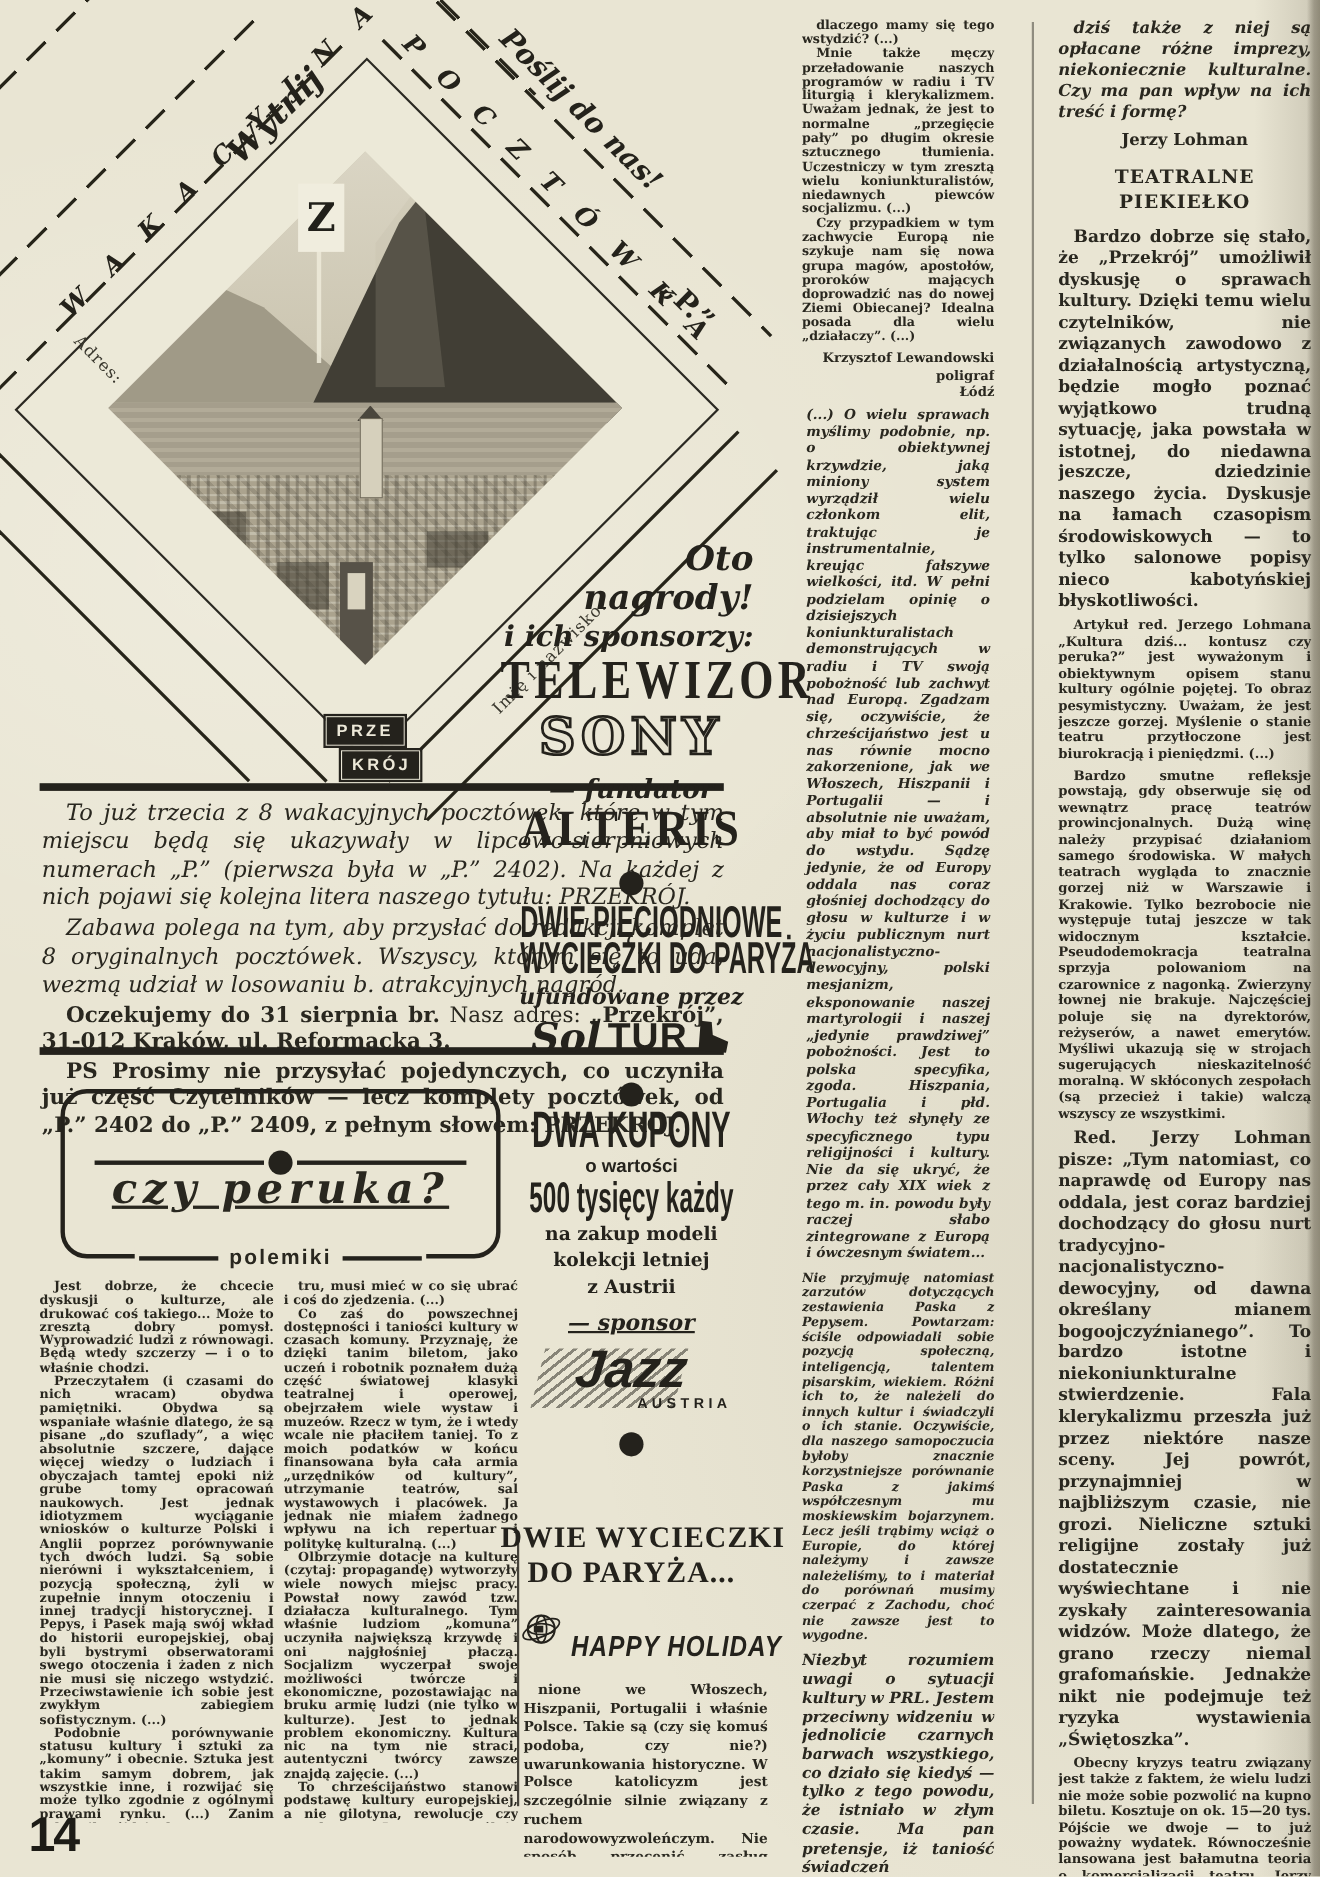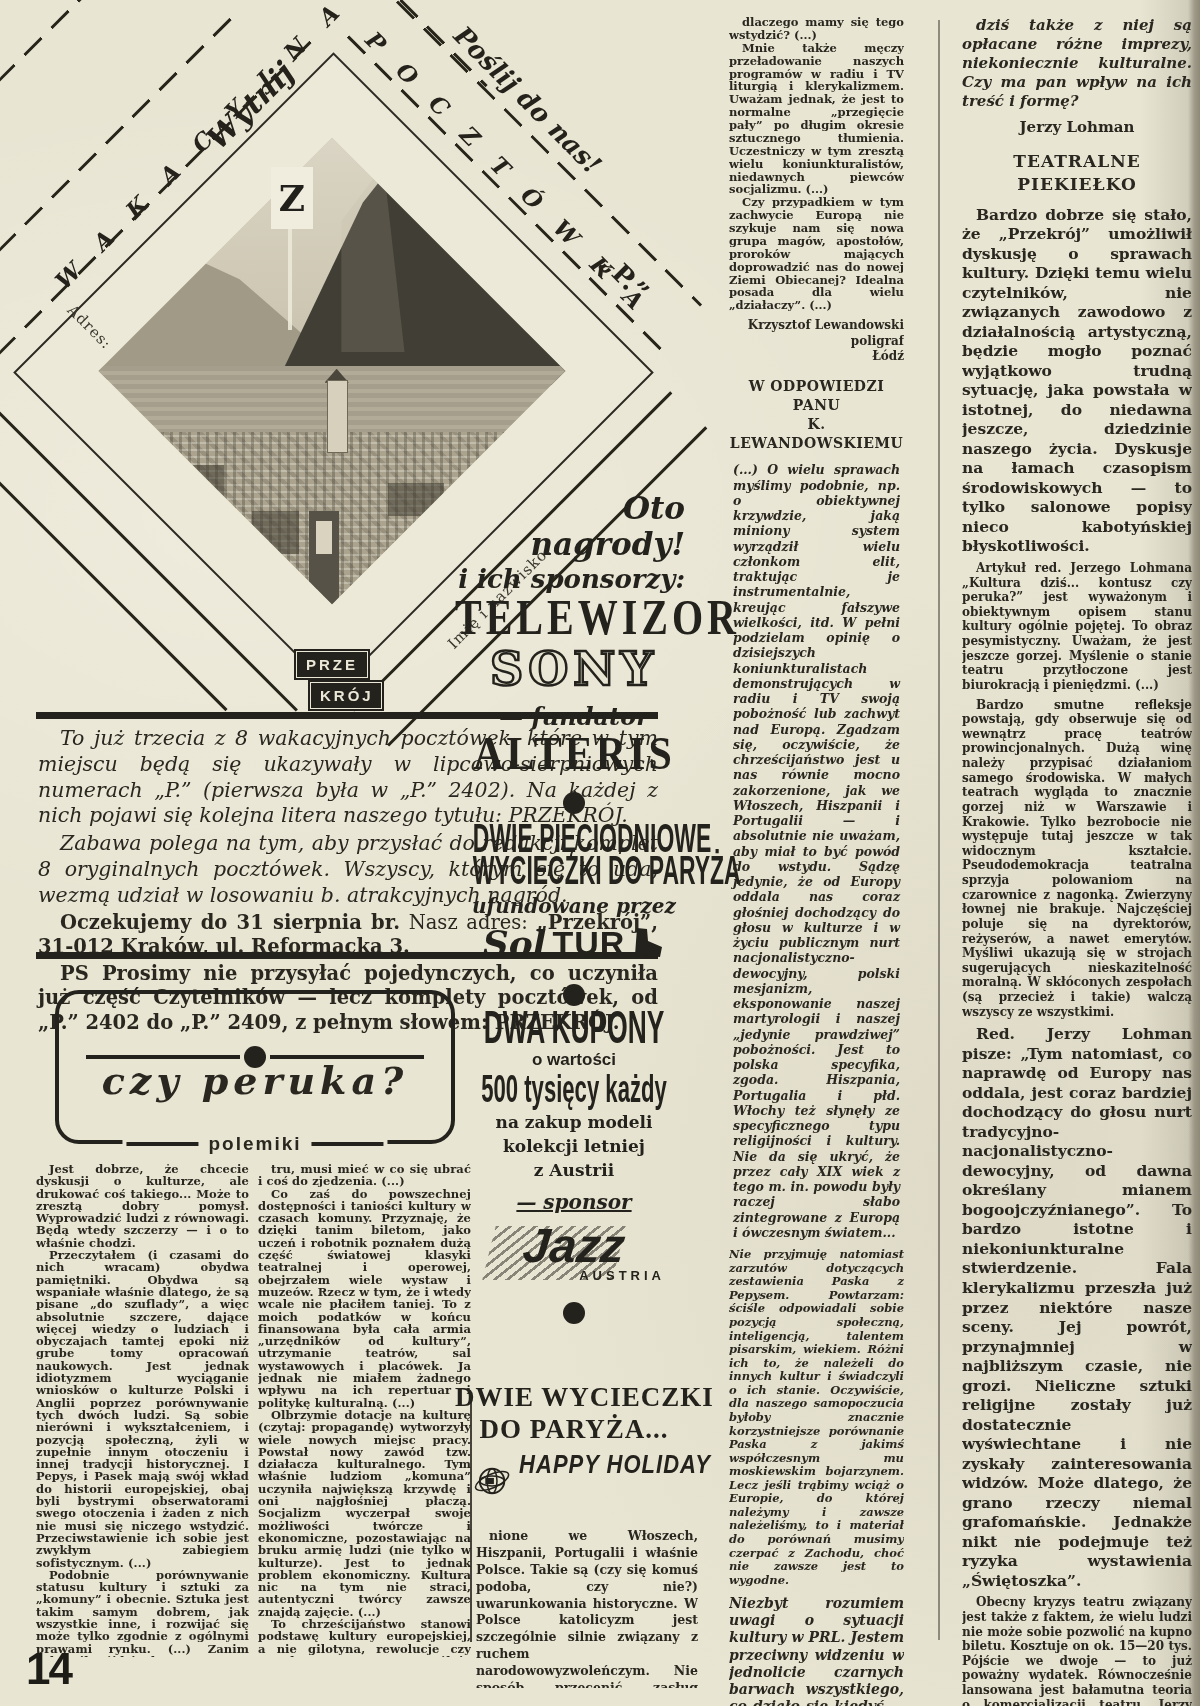--- a/index.html
+++ b/index.html
@@ -53,21 +53,21 @@
   .contest{left:38px;top:726px;width:620px;text-align:justify;}
   .contest p{margin:0 0 2px 0;text-indent:22px;font-size:20.5px;line-height:1.26;}
   .contest .ital{font-style:italic;}
   .contest .boldp{font-weight:bold;font-size:19.5px;}
   
   .kbox{left:55px;top:990px;width:392px;height:146px;border:4px solid #24221c;border-radius:24px;}
   .k-title{position:absolute;top:-30px;left:50%;transform:translateX(-50%);background:#e9e5d3;padding:0 14px;font:bold 44px "DejaVu Serif",serif;letter-spacing:12px;white-space:nowrap;}
   .k-mid{position:absolute;top:52px;left:7%;width:86%;display:flex;align-items:center;}
   .k-mid .ln{flex:1;height:4px;background:#24221c;}
   .k-mid .kdot{width:22px;height:22px;border-radius:50%;background:#24221c;margin:0 4px;}
-  .k-sub{position:absolute;top:64px;width:100%;text-align:center;font:bold italic 38px "DejaVu Serif",serif;letter-spacing:5px;}
+  .k-sub{position:absolute;top:64px;width:100%;text-align:center;font:bold italic 38px "DejaVu Serif",serif;letter-spacing:5px;text-decoration:underline;}
   .k-kick{position:absolute;bottom:-15px;left:50%;transform:translateX(-50%);display:flex;align-items:center;gap:10px;background:#e9e5d3;padding:0 4px;}
   .k-kick .dash{width:72px;height:4px;background:#24221c;}
   .k-kick .ktext{font:bold 19px "Liberation Sans",sans-serif;letter-spacing:2px;}
   
   .textcol{text-align:justify;}
   .textcol p{margin:0;text-indent:13px;}
   .colA,.colB{width:213px;font-size:11.5px;font-weight:bold;line-height:1.07;letter-spacing:.1px;}
   .colA{left:36px;top:1163px;height:494px;overflow:hidden;}
   .colB{left:258px;top:1163px;height:494px;overflow:hidden;}
   .colC1{left:476px;top:1528px;width:222px;font-size:12.5px;font-weight:bold;line-height:1.35;height:160px;overflow:hidden;}
@@ -99,21 +99,21 @@
   .cond{font-family:"Liberation Sans",sans-serif;font-weight:bold;transform:scale(.85,1.5);transform-origin:center;}
   .pdot{width:22px;height:22px;border-radius:50%;background:#24221c;margin:0 auto;}
   .soltur{display:flex;align-items:center;justify-content:center;gap:6px;}
   .sol{font:bold italic 36px "DejaVu Serif",serif;}
   .tur{font:bold 34px "Liberation Sans",sans-serif;letter-spacing:1px;}
   .jazz-wrap{position:relative;height:76px;}
   .jazz-bg{position:absolute;left:34px;top:10px;width:130px;height:54px;transform:skewX(-14deg);background:repeating-linear-gradient(135deg,rgba(38,36,28,.5) 0 3px,transparent 3px 9px);}
   .jazz{position:absolute;left:0;right:0;top:2px;font:bold italic 48px "Liberation Sans",sans-serif;transform:skewX(-6deg);}
   .austria{position:absolute;right:28px;top:52px;font:bold 13px "Liberation Sans",sans-serif;letter-spacing:4px;}
   .dwie2{font-family:"Liberation Serif",serif;font-weight:bold;font-size:27px;letter-spacing:1px;}
-  .happy{display:flex;align-items:flex-start;justify-content:flex-start;gap:8px;padding-left:18px;}
+  .happy{display:flex;align-items:flex-end;justify-content:flex-start;gap:8px;padding-left:18px;}
   .hh-text{font:bold italic 22px "Liberation Sans",sans-serif;letter-spacing:1px;transform:scaleY(1.2);}
   .pagenum{left:26px;top:1644px;font:bold 44px "Liberation Sans",sans-serif;letter-spacing:-2px;color:#1d1c16;}
 </style>
 </head>
 <body>
 
 <div class="abs gutter-shade"></div>
 <div class="abs scan-edge"></div>
 <div class="abs vr" style="left:938px;top:20px;height:1620px;opacity:.55;"></div>
 <div class="abs vr" style="left:470px;top:1392px;height:250px;"></div>
@@ -259,24 +259,20 @@
   <div class="textcol top">
       <p>dlaczego mamy się tego wstydzić? (...)</p>
       <p>Mnie także męczy przeładowanie naszych programów w radiu i TV liturgią i klerykalizmem. Uważam jednak, że jest to normalne „przegięcie pały” po długim okresie sztucznego tłumienia. Uczestniczy w tym zresztą wielu koniunkturalistów, niedawnych piewców socjalizmu. (...)</p>
       <p>Czy przypadkiem w tym zachwycie Europą nie szykuje nam się nowa grupa magów, apostołów, proroków mających doprowadzić nas do nowej Ziemi Obiecanej? Idealna posada dla wielu „działaczy”. (...)</p>
     </div>
   <div class="sig">
     <div>Krzysztof Lewandowski</div>
     <div class="role">poligraf</div>
     <div class="city">Łódź</div>
   </div>
-  <div class="hdr">
-    <div>W ODPOWIEDZI PANU</div>
-    <div>K. LEWANDOWSKIEMU</div>
-  </div>
   <p class="main-it" style="text-align:justify;">(...) O wielu sprawach myślimy podobnie, np. o obiektywnej krzywdzie, jaką miniony system wyrządził wielu członkom elit, traktując je instrumentalnie, kreując fałszywe wielkości, itd. W pełni podzielam opinię o dzisiejszych koniunkturalistach demonstrujących w radiu i TV swoją pobożność lub zachwyt nad Europą. Zgadzam się, oczywiście, że chrześcijaństwo jest u nas równie mocno zakorzenione, jak we Włoszech, Hiszpanii i Portugalii — i absolutnie nie uważam, aby miał to być powód do wstydu. Sądzę jedynie, że od Europy oddala nas coraz głośniej dochodzący do głosu w kulturze i w życiu publicznym nurt nacjonalistyczno-dewocyjny, polski mesjanizm, eksponowanie naszej martyrologii i naszej „jedynie prawdziwej” pobożności. Jest to polska specyfika, zgoda. Hiszpania, Portugalia i płd. Włochy też słynęły ze specyficznego typu religijności i kultury. Nie da się ukryć, że przez cały XIX wiek z tego m. in. powodu były raczej słabo zintegrowane z Europą i ówczesnym światem...</p>
   <p class="small-it" style="text-align:justify;">Nie przyjmuję natomiast zarzutów dotyczących zestawienia Paska z Pepysem. Powtarzam: ściśle odpowiadali sobie pozycją społeczną, inteligencją, talentem pisarskim, wiekiem. Różni ich to, że należeli do innych kultur i świadczyli o ich stanie. Oczywiście, dla naszego samopoczucia byłoby znacznie korzystniejsze porównanie Paska z jakimś współczesnym mu moskiewskim bojarzynem. Lecz jeśli trąbimy wciąż o Europie, do której należymy i zawsze należeliśmy, to i materiał do porównań musimy czerpać z Zachodu, choć nie zawsze jest to wygodne.</p>
   <p class="large-it" style="text-align:justify;">Niezbyt rozumiem uwagi o sytuacji kultury w PRL. Jestem przeciwny widzeniu w jednolicie czarnych barwach wszystkiego, co działo się kiedyś — tylko z tego powodu, że istniało w złym czasie. Ma pan pretensje, iż taniość świadczeń kulturalnych brała się z kieszeni podatników, choć nie mieli oni wpływu na kształt kultury. Ten brak wpływu nie przeszkadzał nam jednak „zaliczyć” — jak sam pan stwierdza — wielu dobrych spektakli, koncertów, książek. Czy dostępność tych dóbr nie sprzyjała kulturalnej edukacji i wrażliwości społeczeństwa bardziej niż obecne „reguły rynkowe” z pustymi teatrami, wydawniczą komercją, uprzywilejowaniem zysku i pieniądza? A co do kieszeni podatników:</p>
 </div>
 
 <div class="abs colE">
   <p class="intro">dziś także z niej są opłacane różne imprezy, niekoniecznie kulturalne. Czy ma pan wpływ na ich treść i formę?</p>
   <div class="sig1">Jerzy Lohman</div>
   <div class="hdr">
     <div>TEATRALNE</div>

